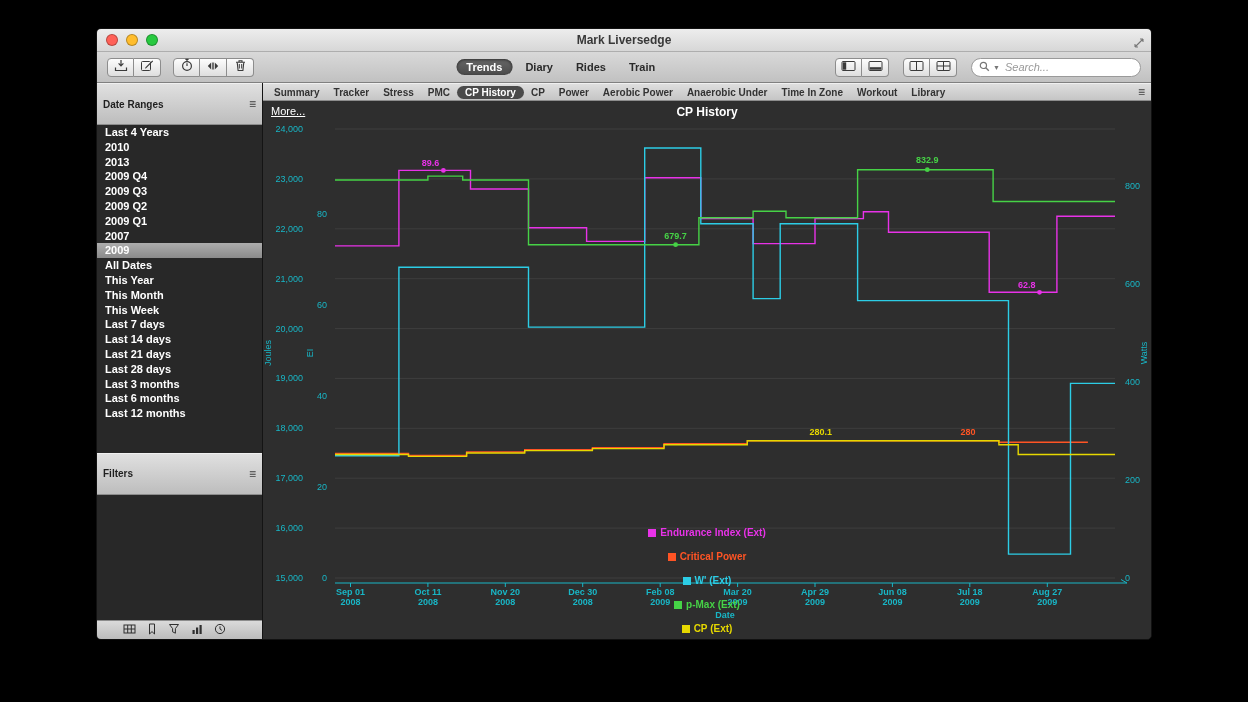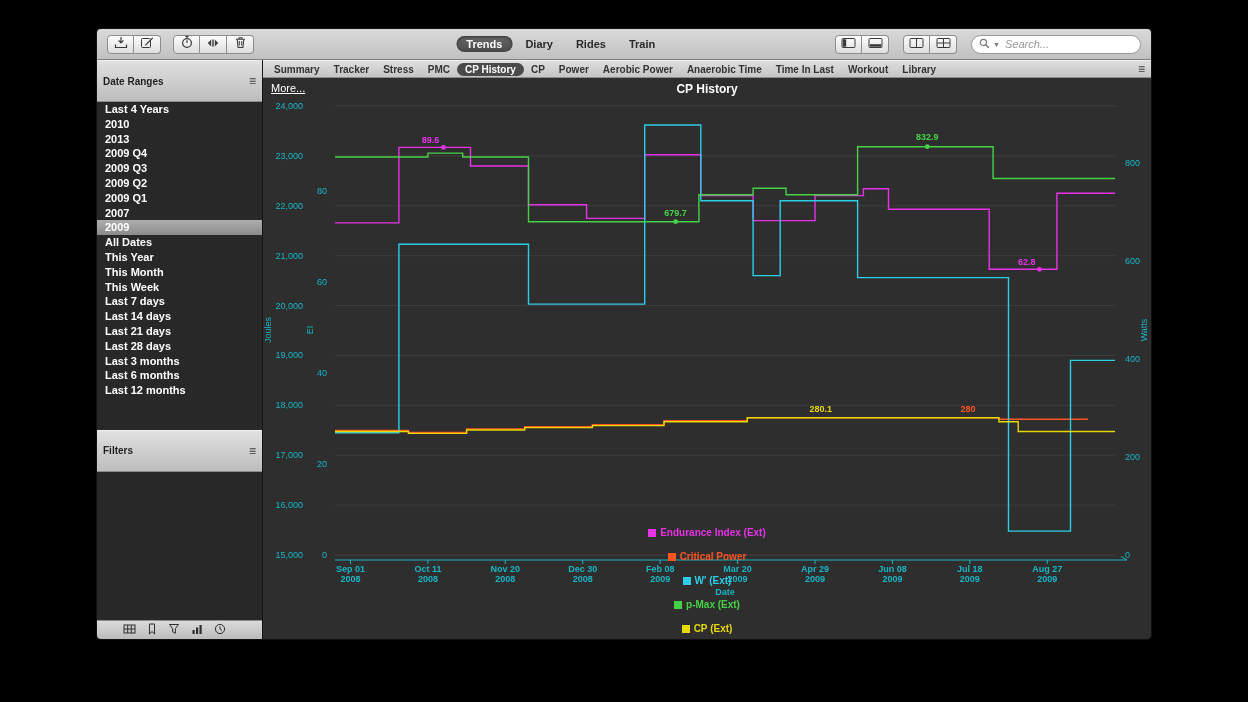--- a/index.html
+++ b/index.html
@@ -56,20 +56,33 @@
   #chart-svg{position:absolute;left:0;top:0;width:891px;height:544px;}
   .legend{position:absolute;bottom:5px;left:0;right:0;display:flex;justify-content:center;gap:13px;align-items:center;z-index:2;flex-direction:column;}
   .legend-item{display:flex;align-items:center;gap:4px;font-size:10px;font-weight:bold;white-space:nowrap;}
   .swatch{width:8px;height:8px;display:inline-block;}
 </style>
 </head>
 <body>
 
 <div class="window">
 
+  <div class="titlebar">
+    <div class="traffic">
+      <div class="light red"></div>
+      <div class="light yellow"></div>
+      <div class="light green"></div>
+    </div>
+    <div class="win-title">Mark Liversedge</div>
+    <span class="fullscreen">
+      <svg width="10" height="10" viewBox="0 0 10 10">
+          <path d="M1 9L9 1M1 9V6M1 9h3M9 1V4M9 1H6" stroke="#777" stroke-width="1.1" fill="none"></path>
+        </svg>
+    </span>
+  </div>
 
   <div class="toolbar">
     <div class="group">
       <div class="btn">
         <span><svg width="14" height="13" viewBox="0 0 14 13">
               <path d="M7 1v5.5M4.6 4.4L7 6.8l2.4-2.4" stroke="#3a3a3a" stroke-width="1.2" fill="none"></path>
               <path d="M1.5 8.5v3h11v-3" stroke="#3a3a3a" stroke-width="1.2" fill="none"></path>
             </svg></span>
       </div>
       <div class="btn">
@@ -211,22 +224,22 @@
       <div class="tabbar">
         <div id="tabs" style="display:flex;align-items:center;">
             <div class="tab">Summary</div>
             <div class="tab">Tracker</div>
             <div class="tab">Stress</div>
             <div class="tab">PMC</div>
             <div class="tab selected">CP History</div>
             <div class="tab">CP</div>
             <div class="tab">Power</div>
             <div class="tab">Aerobic Power</div>
-            <div class="tab">Anaerobic Time</div>
-            <div class="tab">Time In Last</div>
+            <div class="tab">Anaerobic Under</div>
+            <div class="tab">Time In Zone</div>
             <div class="tab">Workout</div>
             <div class="tab">Library</div>
           </div>
         <span class="menu-glyph tab-menu">≡</span>
       </div>
       <div class="chart-area">
         <span class="chart-more">More...</span>
         <span class="chart-title">CP History</span>
         <svg id="chart-svg" viewBox="0 0 891 544">
             <line x1="72" y1="477" x2="852" y2="477" stroke="#3e3e3e" stroke-width="1"></line>

